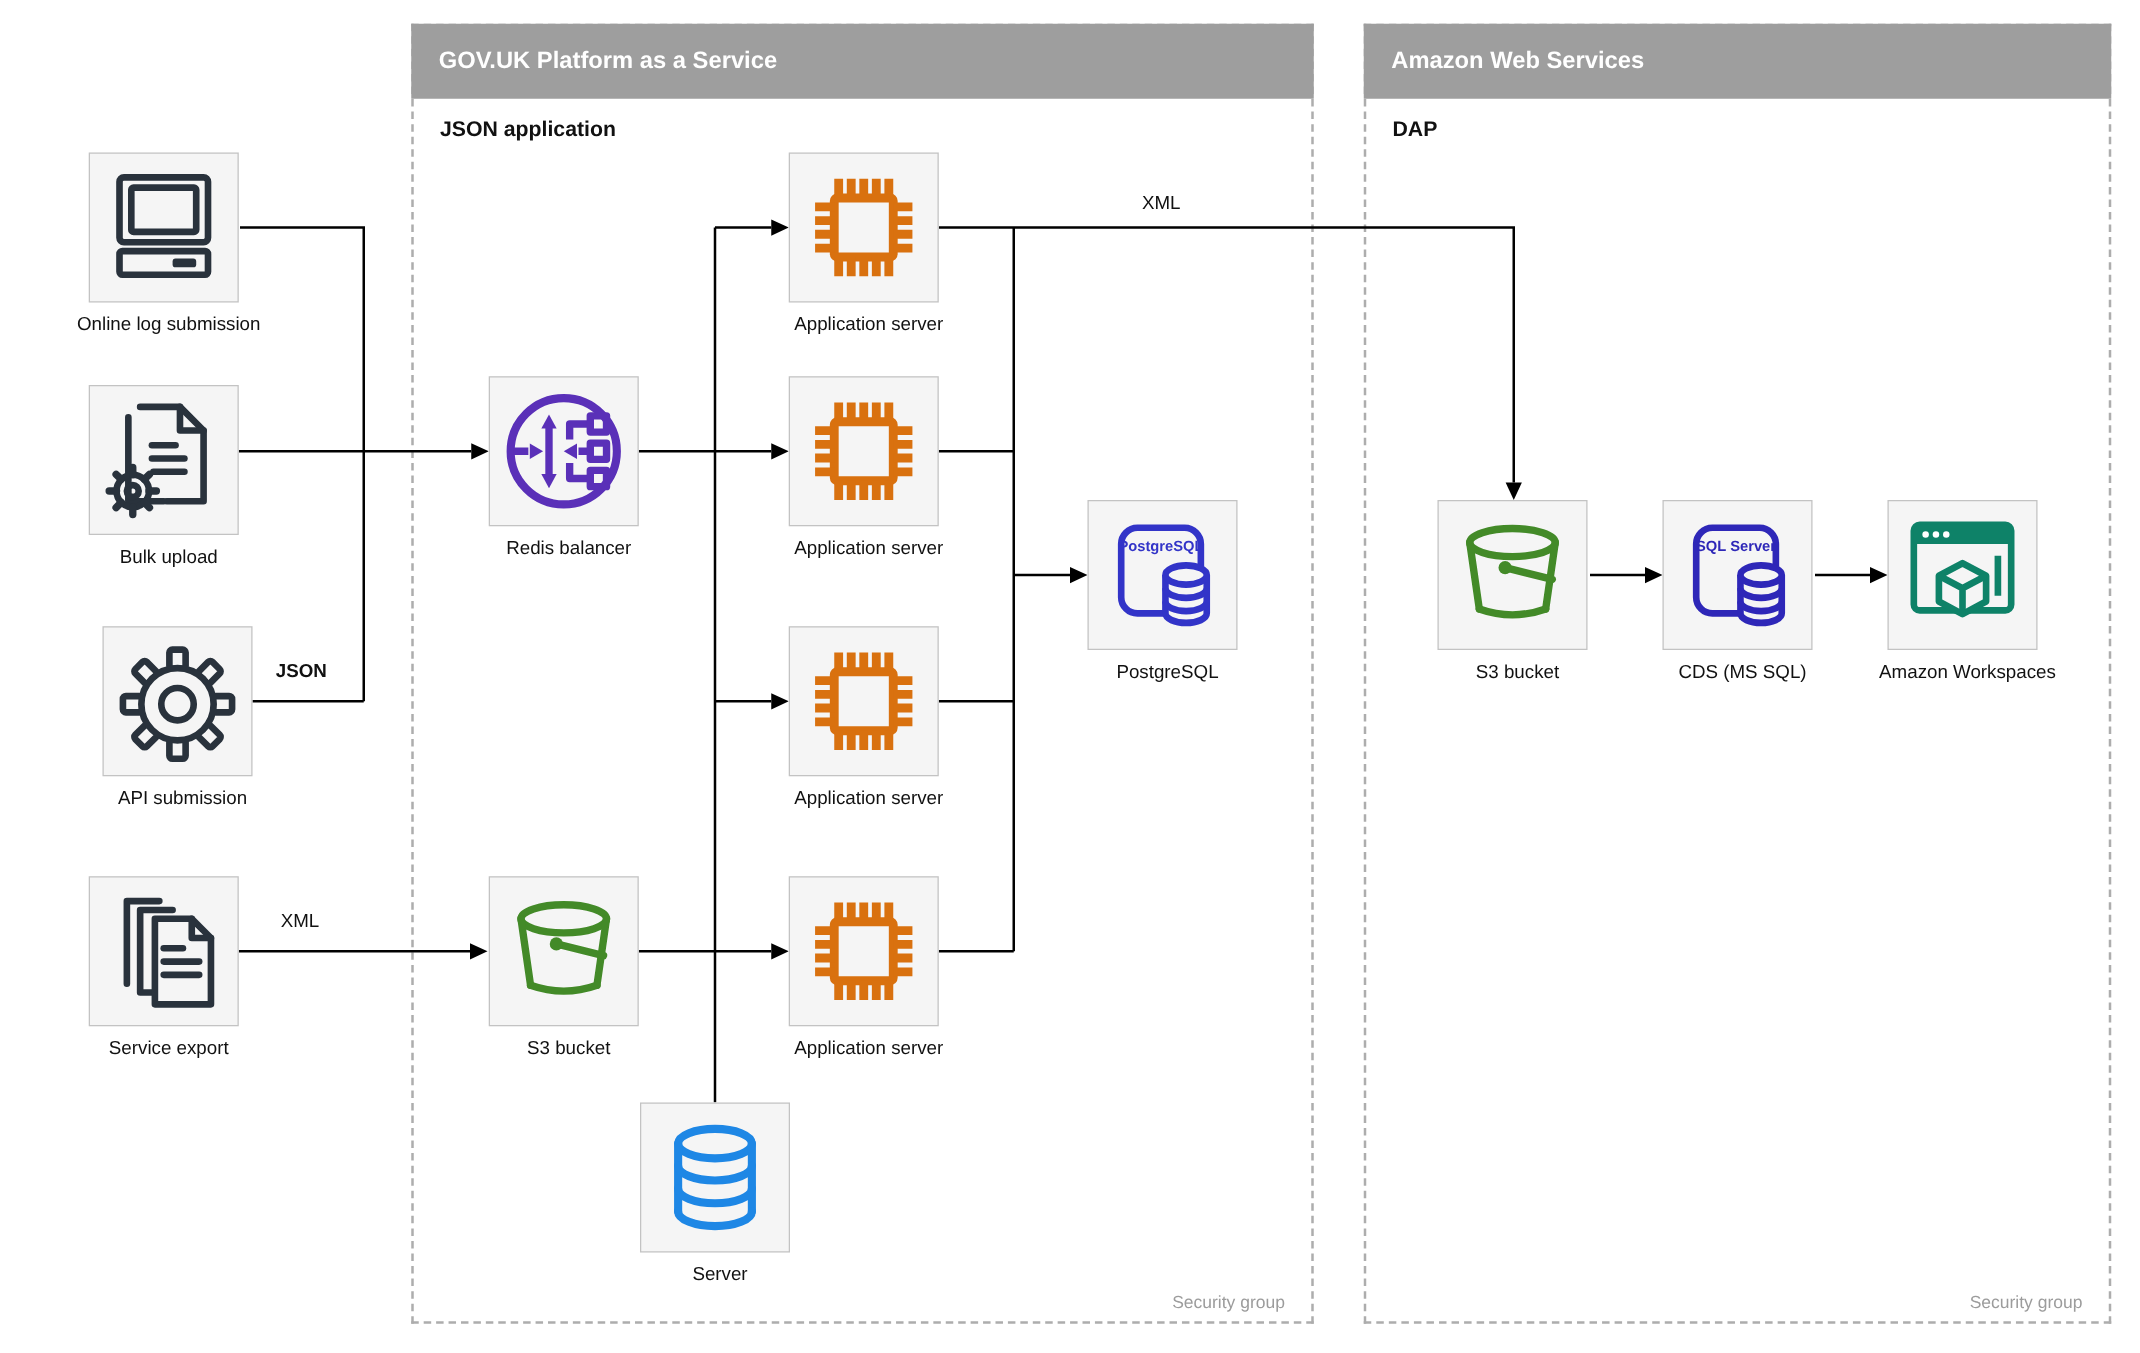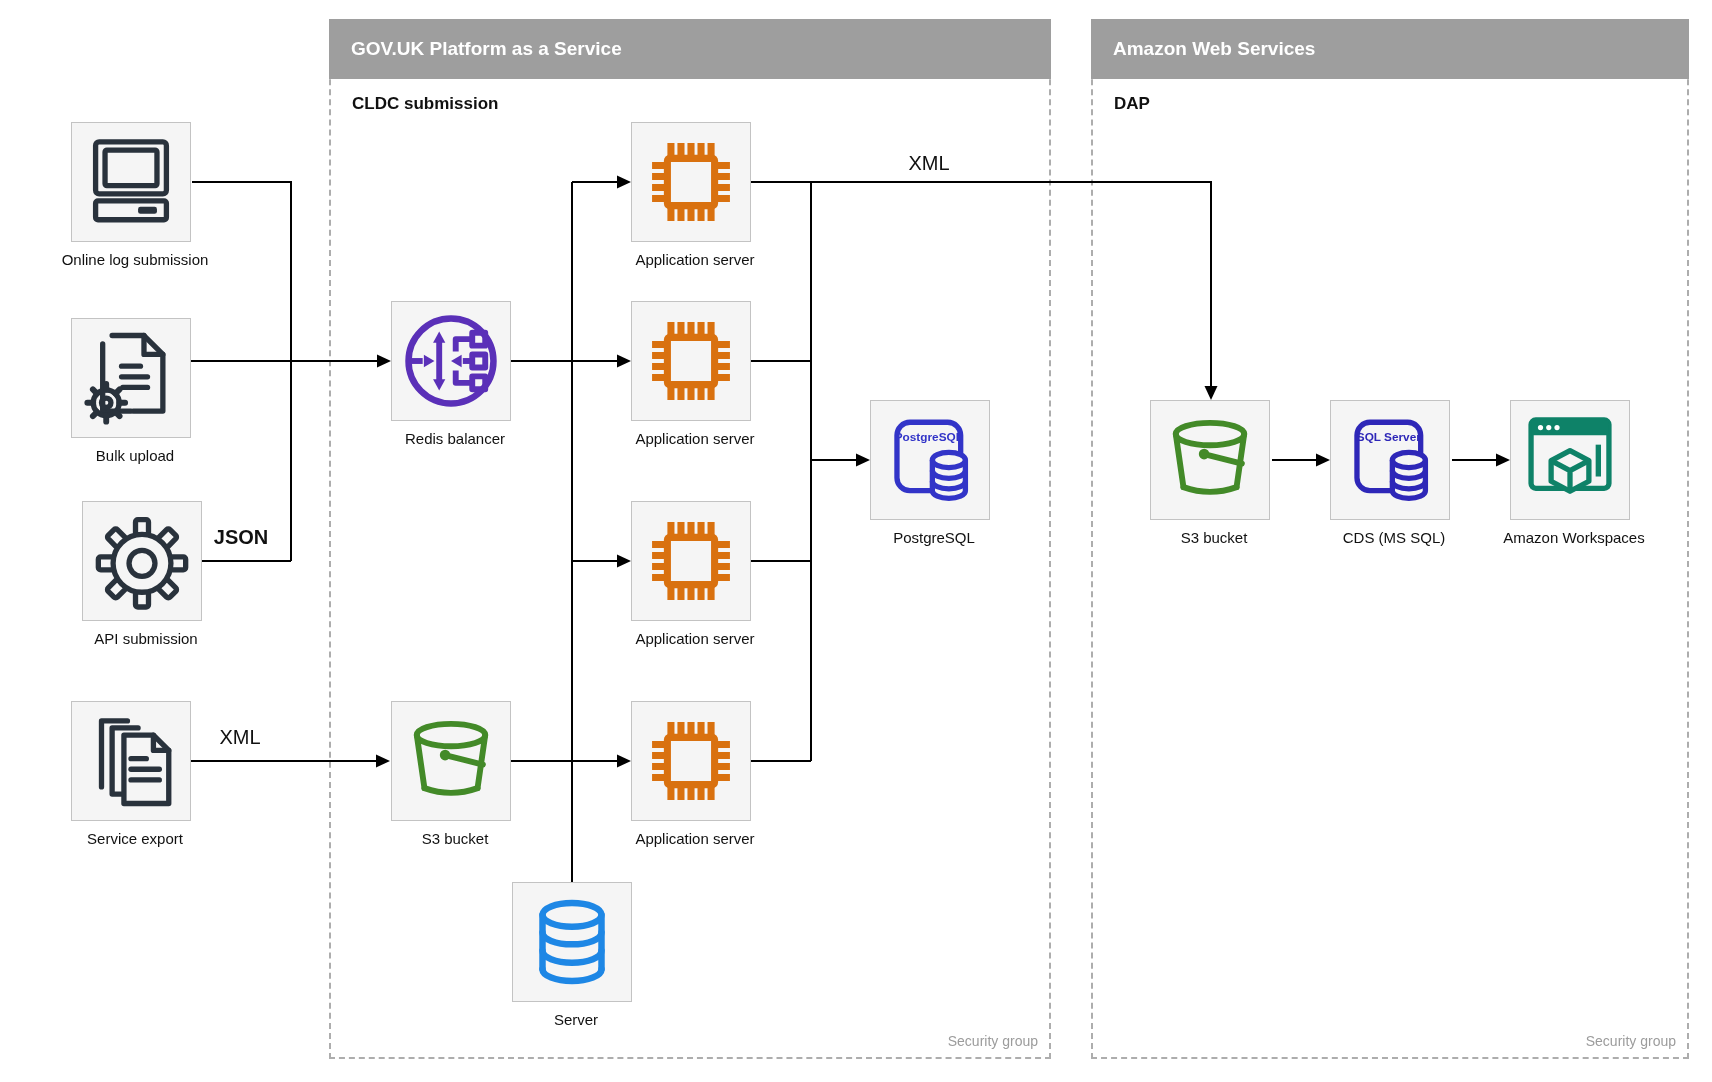--- a/index.html
+++ b/index.html
@@ -11,50 +11,50 @@
   }
   html,body{margin:0;padding:0;background:var(--c-canvas-bg);}
   #canvas{position:relative;width:1712px;height:1082px;overflow:hidden;
           font-family:"Liberation Sans",sans-serif;color:var(--c-label-text);}
   .container{position:absolute;top:19px;height:1040px;border:2px dashed var(--c-container-border);
              box-sizing:border-box;}
   .container-header{position:absolute;left:-2px;right:-2px;top:-2px;height:60px;
     background:var(--c-container-header-bg);color:var(--c-container-header-text);
     font-size:19px;font-weight:bold;line-height:60px;padding-left:22px;}
   .container-sublabel{position:absolute;left:21px;top:72px;font-size:17px;font-weight:bold;line-height:22px;}
-  .container-footer{position:absolute;right:11px;bottom:5px;font-size:14px;line-height:22px;
+  .container-footer{position:absolute;right:21px;bottom:5px;font-size:14px;line-height:22px;
     color:var(--c-muted-text);}
   .edges{position:absolute;left:0;top:0;pointer-events:none;}
   .wire{fill:none;stroke:var(--c-edge);stroke-width:2px;}
   .head{fill:var(--c-edge);}
   .node{position:absolute;width:128px;height:120px;}
   .nodebox{width:120px;height:120px;background:var(--c-node-bg);border:1px solid var(--c-node-border);
            box-sizing:border-box;}
   .nodebox svg{display:block;width:100%;height:100%;}
   .nodelabel{position:absolute;top:128px;left:50%;transform:translateX(-50%);width:230px;
              text-align:center;font-size:15px;line-height:20px;white-space:nowrap;}
-  .edge-label{position:absolute;transform:translate(-50%,-50%);font-size:20px;white-space:nowrap;}
+  .edge-label{position:absolute;transform:translate(-50%,-50%);font-size:15px;white-space:nowrap;}
   .st-navy{stroke:var(--c-navy);}   .fi-navy{fill:var(--c-navy);stroke:none;}
   .st-purple{stroke:var(--c-purple);} .fi-purple{fill:var(--c-purple);stroke:none;}
   .st-orange{stroke:var(--c-orange);}
   .st-green{stroke:var(--c-green);}  .fi-green{fill:var(--c-green);stroke:none;}
   .st-redis{stroke:var(--c-redis-blue);}
   .st-pg{stroke:var(--c-pg-blue);}   .fi-pg{fill:var(--c-pg-blue);stroke:none;}
   .st-sql{stroke:var(--c-sql-blue);} .fi-sql{fill:var(--c-sql-blue);stroke:none;}
   .st-teal{stroke:var(--c-teal);}    .fi-teal{fill:var(--c-teal);stroke:none;}
   .ictext{font-family:"Liberation Sans",sans-serif;font-weight:bold;font-size:10px;text-anchor:middle;}
 </style>
 </head>
 <body>
 
 <div id="canvas">
 
   <div class="container" style="left:329px;width:722px;">
     <div class="container-header">GOV.UK Platform as a Service</div>
-    <div class="container-sublabel">CLDC submission</div>
+    <div class="container-sublabel">JSON application</div>
     <div class="container-footer">Security group</div>
   </div>
 
   <div class="container" style="left:1091px;width:598px;">
     <div class="container-header">Amazon Web Services</div>
     <div class="container-sublabel">DAP</div>
     <div class="container-footer">Security group</div>
   </div>
 
   <svg class="edges" width="1712" height="1082" viewBox="0 0 1712 1082">
@@ -100,21 +100,21 @@
           <rect x="20" y="16" width="60" height="44" rx="3"></rect>
           <rect x="28" y="23" width="44" height="30" rx="1.5"></rect>
           <rect x="20" y="66" width="60" height="16" rx="2"></rect>
         </g>
         <rect x="56" y="71" width="16" height="6" rx="2" class="fi-navy"></rect>
       </svg>
     </div>
     <div class="nodelabel">Online log submission</div>
   </div>
 
-  <div class="node" style="left:71px;top:318px;">
+  <div class="node" style="left:71px;top:308px;">
     <div class="nodebox">
       <svg viewBox="0 0 100 100">
         <g class="st-navy" fill="none" stroke-width="4.5" stroke-linejoin="round" stroke-linecap="round">
           <path d="M34,14 h27 l16,16 v48 h-25"></path>
           <path d="M61,14 v16 h16"></path>
           <line x1="42" y1="40" x2="58" y2="40"></line>
           <line x1="42" y1="49" x2="64" y2="49"></line>
           <path d="M26,21 v57 h24"></path>
           <line x1="43" y1="58" x2="64" y2="58"></line>
           <circle cx="29" cy="71" r="11"></circle>

